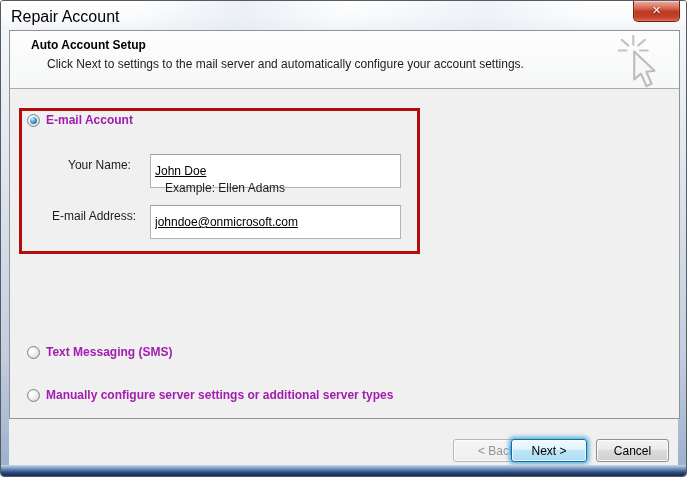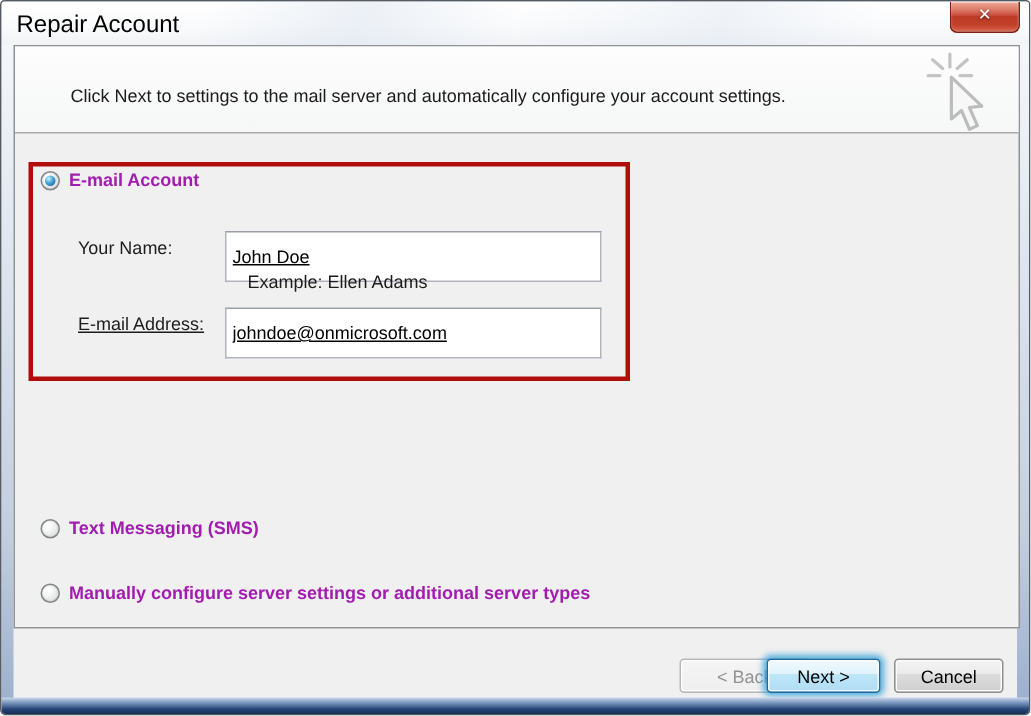--- a/index.html
+++ b/index.html
@@ -138,43 +138,44 @@
   <div class="close-btn">
     <span>✕</span>
   </div>
 
   <div class="frame-left"></div>
   <div class="frame-right"></div>
 
   <div class="panel">
 
     <div class="panel-header">
+      <span class="header-title">Auto Account Setup</span>
       <span class="header-subtitle">Click Next to settings to the mail server and automatically configure your account settings.</span>
       <svg class="cursor-art" viewBox="0 0 52 58">
         <g stroke="#c3c3c3" stroke-width="2.2" fill="none" stroke-linecap="round">
           <path d="M18 1 V10"></path>
           <path d="M6 5 L13 11"></path>
           <path d="M30 5 L23 11"></path>
           <path d="M3 16 H11"></path>
           <path d="M33 16 H25"></path>
         </g>
         <path d="M19 17 L19 46 L26 40 L31.5 53 L37 50.5 L31.5 38 L40 37 Z" fill="#f7f7f7" stroke="#bcbcbc" stroke-width="2.2" stroke-linejoin="round"></path>
       </svg>
     </div>
 
     <div class="highlight-box"></div>
 
     <span class="radio checked" style="left:17px; top:83px;"></span>
     <span class="radio-label" style="left:36px; top:82px;">E-mail Account</span>
 
-    <span class="field-label" style="left:42px; top:127px;">Your Name:</span>
+    <span class="field-label" style="left:58px; top:127px;">Your Name:</span>
     <input class="text-input" style="left: 140px; top: 123px;" type="text" value="John Doe">
     <span class="example-text" style="left:155px; top:150px;">Example: Ellen Adams</span>
 
-    <span class="field-label" style="left:42px; top:178px;text-decoration:underline;">E-mail Address:</span>
+    <span class="field-label" style="left:42px; top:178px;">E-mail Address:</span>
     <input class="text-input" style="left: 140px; top: 174px;" type="text" value="johndoe@onmicrosoft.com">
 
     <span class="radio" style="left:17px; top:315px;"></span>
     <span class="radio-label" style="left:36px; top:314px;">Text Messaging (SMS)</span>
 
     <span class="radio" style="left:17px; top:358px;"></span>
     <span class="radio-label" style="left:36px; top:357px;text-align:center;">Manually configure server settings or additional server types</span>
 
   </div>
 

